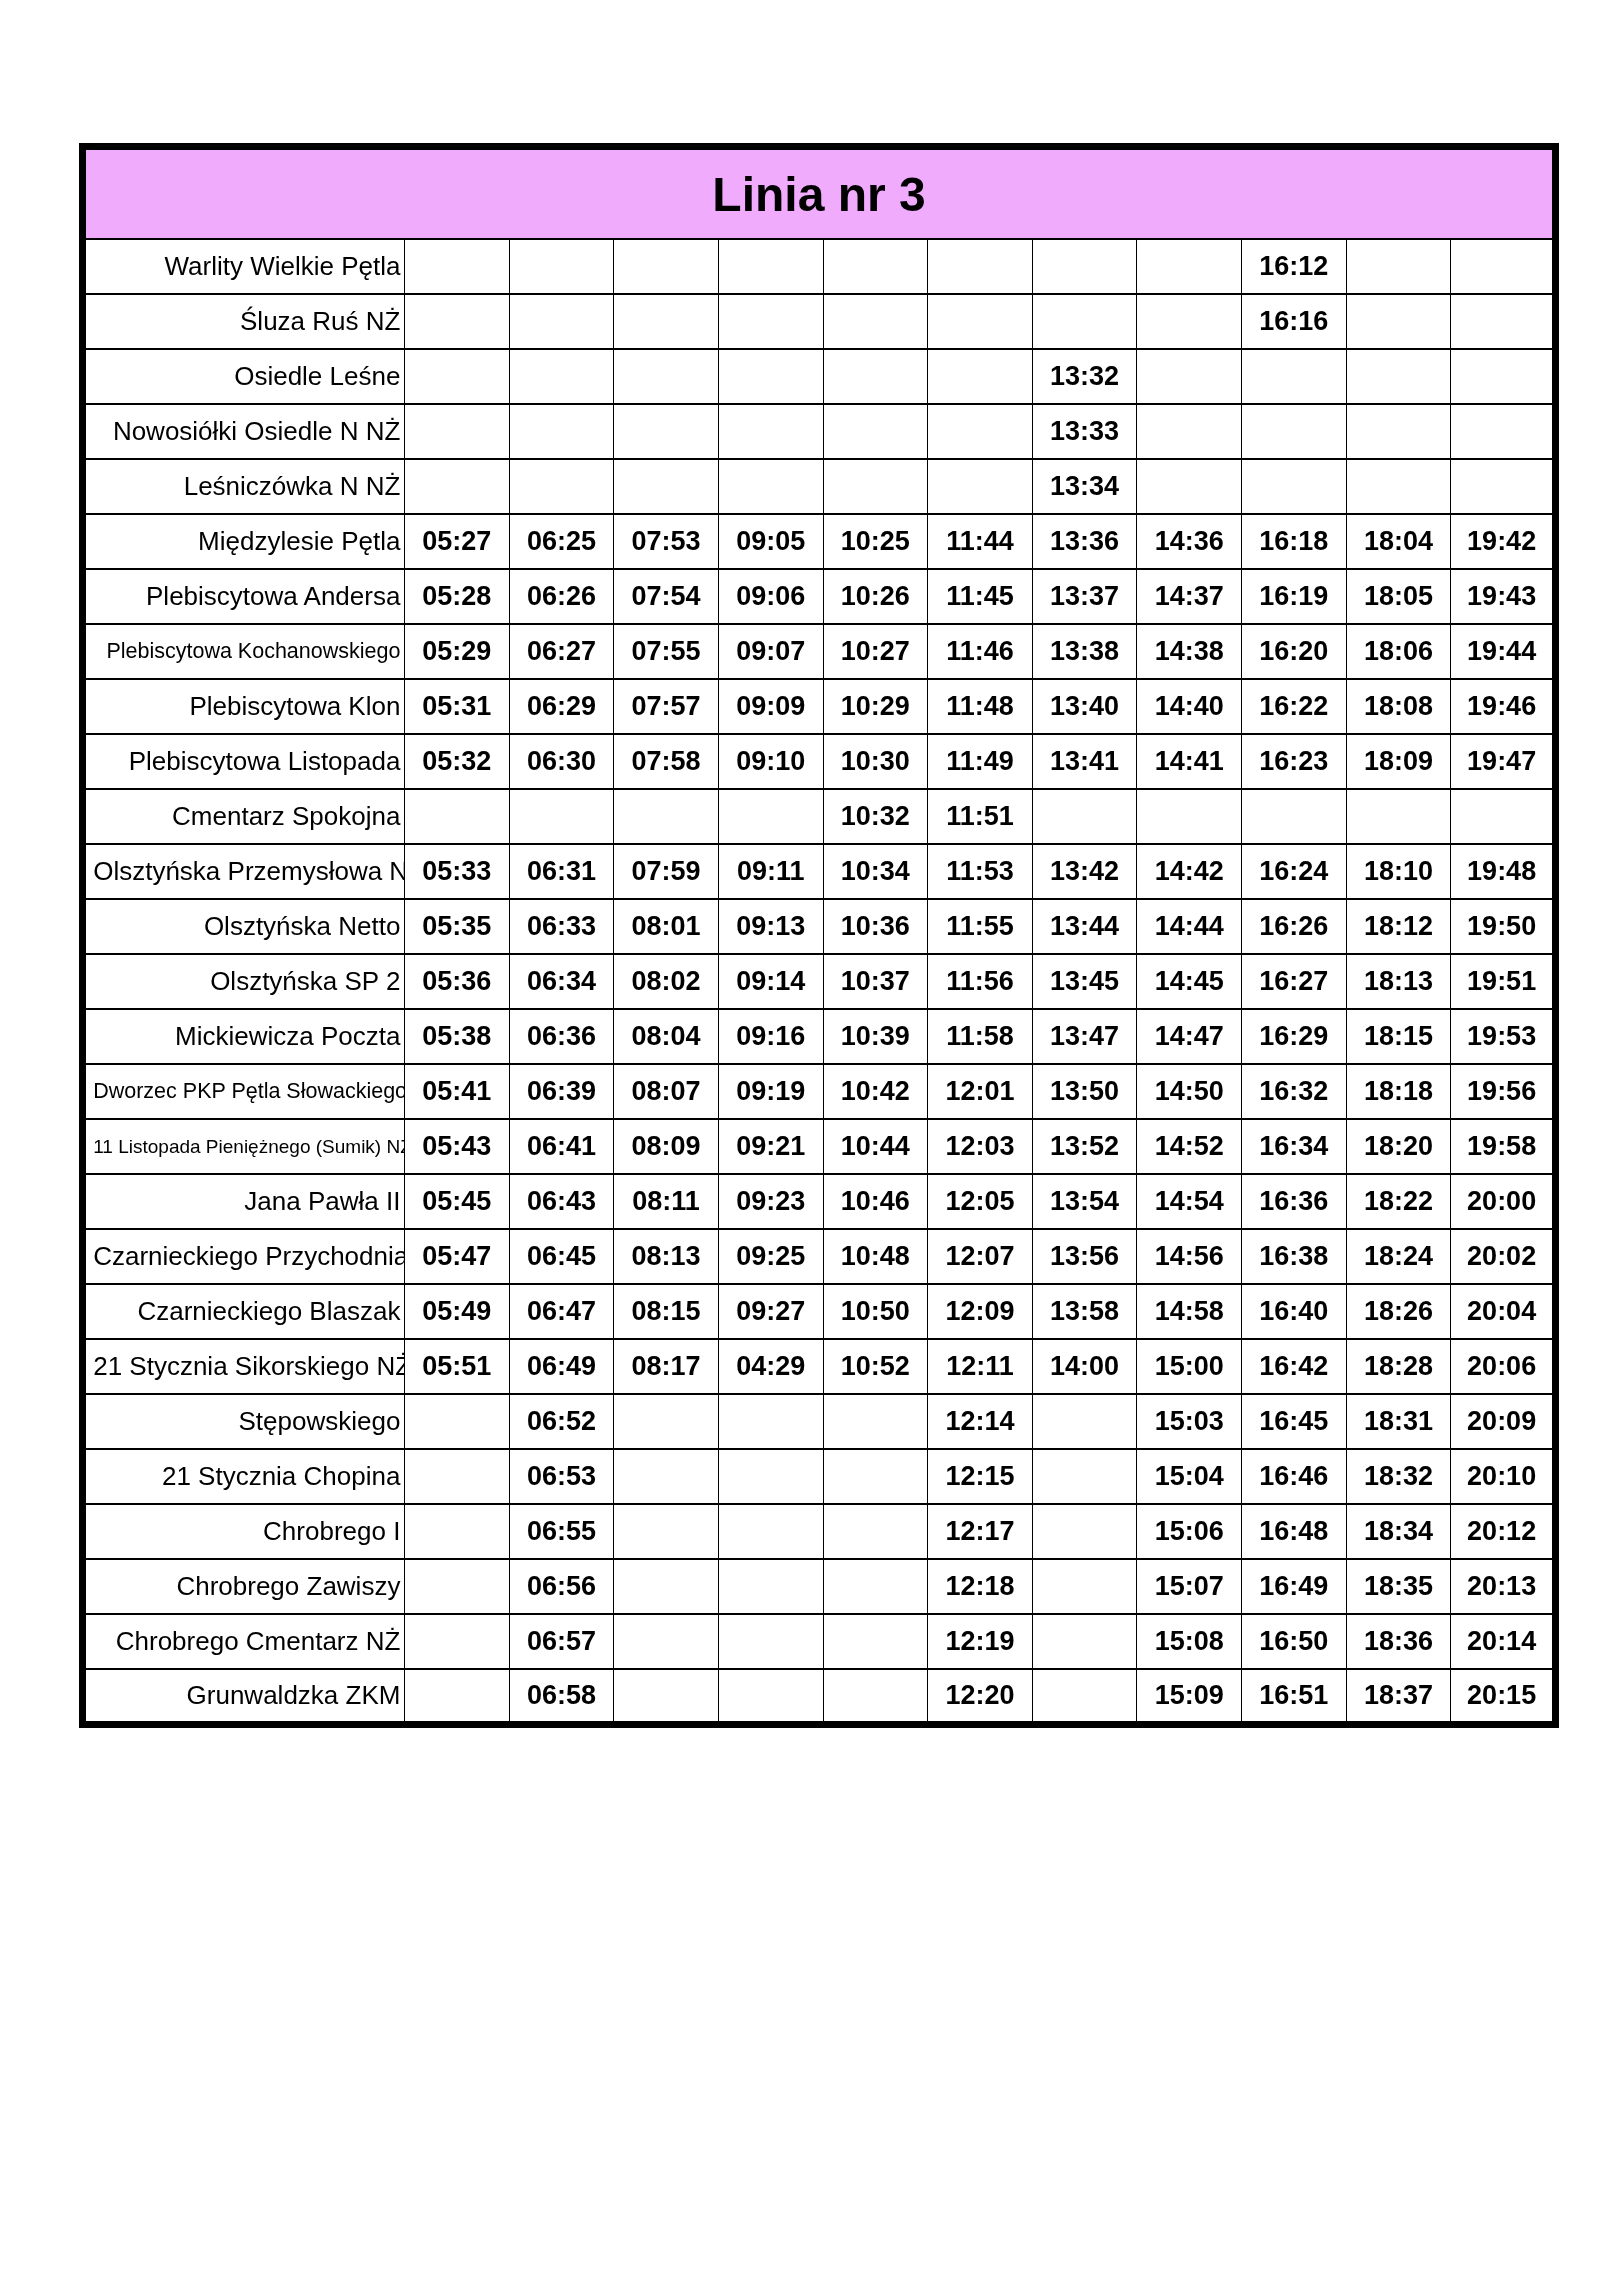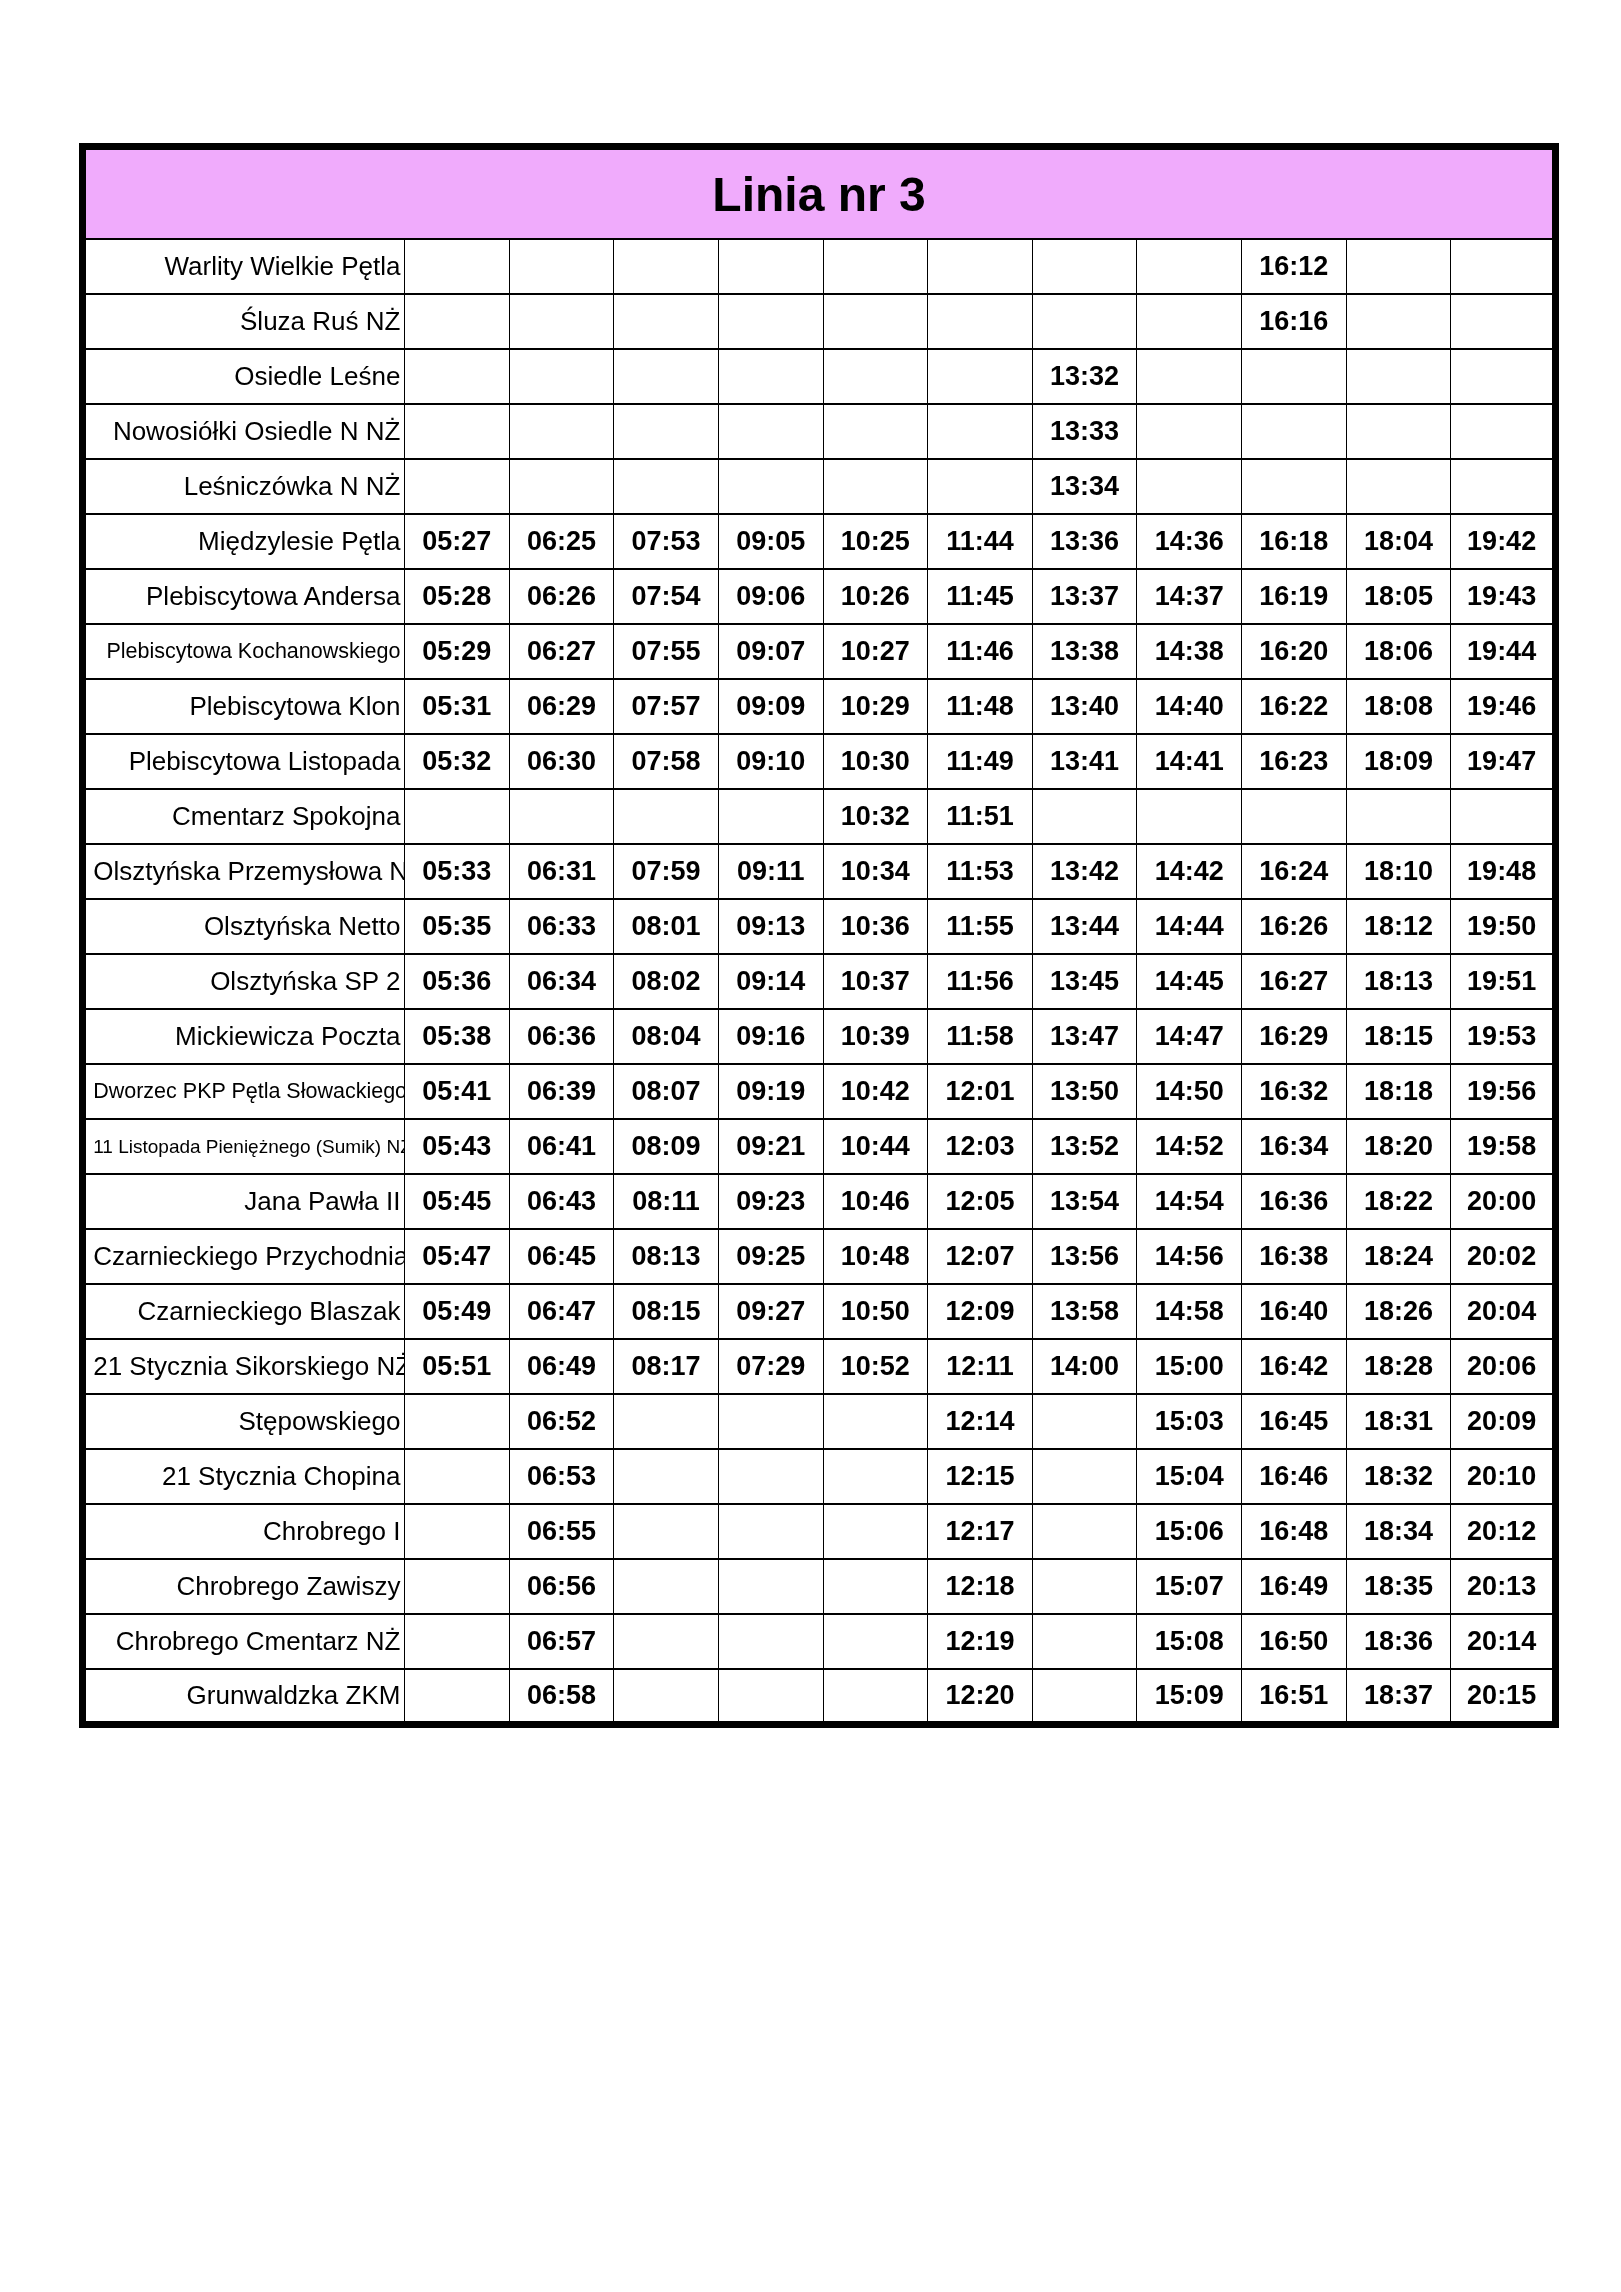--- a/index.html
+++ b/index.html
@@ -367,21 +367,21 @@
           <td class="time">14:58</td>
           <td class="time">16:40</td>
           <td class="time">18:26</td>
           <td class="time">20:04</td>
         </tr>
         <tr class="data-row">
           <td class="stop">21 Stycznia Sikorskiego NŻ</td>
           <td class="time">05:51</td>
           <td class="time">06:49</td>
           <td class="time">08:17</td>
-          <td class="time">07:29</td>
+          <td class="time">04:29</td>
           <td class="time">10:52</td>
           <td class="time">12:11</td>
           <td class="time">14:00</td>
           <td class="time">15:00</td>
           <td class="time">16:42</td>
           <td class="time">18:28</td>
           <td class="time">20:06</td>
         </tr>
         <tr class="data-row">
           <td class="stop">Stępowskiego</td>

